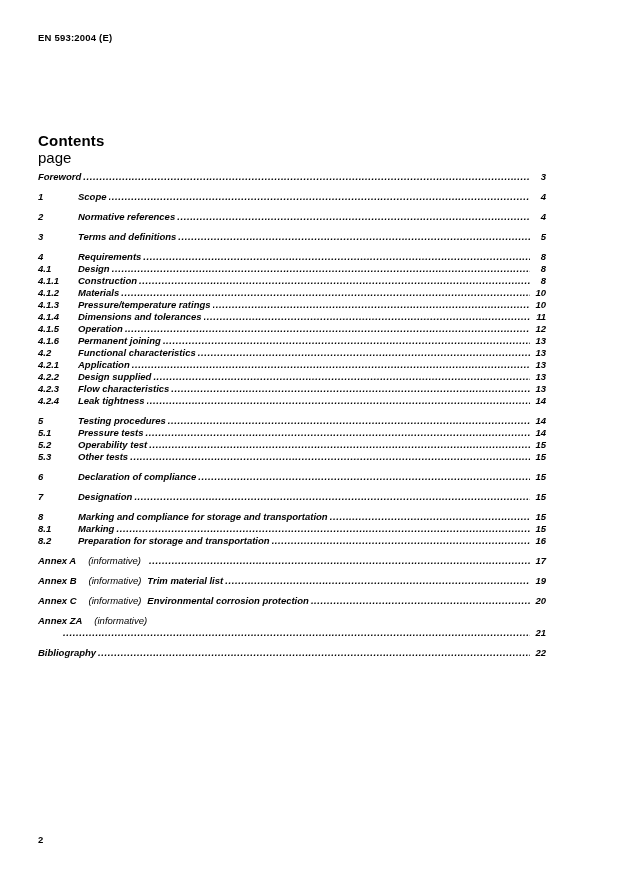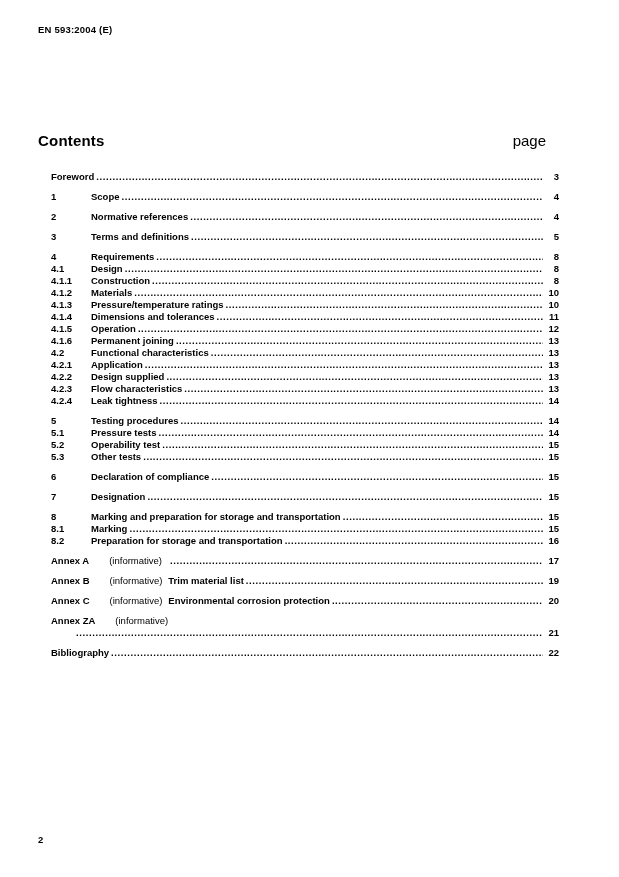--- a/index.html
+++ b/index.html
@@ -11,68 +11,70 @@
     position: relative;
     width: 619px;
     height: 877px;
     background: #ffffff;
     font-family: "Liberation Sans", "DejaVu Sans", sans-serif;
     color: #000000;
     overflow: hidden;
   }
   .doc-ref {
     position: absolute;
-    top: 24px;
+    top: 32px;
     left: 38px;
     font-size: 9.5px;
     font-weight: 700;
     letter-spacing: 0.2px;
   }
   .contents-head {
     position: absolute;
     top: 132px;
     left: 38px;
     width: 508px;
     display: flex;
     justify-content: space-between;
     align-items: baseline;
+    flex-direction: column;
   }
   .contents-title {
     font-size: 15px;
     font-weight: 700;
     margin: 0;
     letter-spacing: 0.2px;
   }
   .page-col-label {
     font-size: 15px;
     font-weight: 400;
   }
   .toc {
     position: absolute;
     top: 171px;
-    left: 51px;
+    left: 38px;
     width: 508px;
+    font-style: italic;
   }
   .toc-group { margin-top: 8px; }
   .toc-group:first-child { margin-top: 0; }
   .toc-row {
     display: flex;
     align-items: baseline;
     font-size: 9.5px;
     font-weight: 700;
     line-height: 12px;
     height: 12px;
     white-space: nowrap;
   }
   .toc-row .num { flex: 0 0 40px; }
   .toc-row .annex { flex: 0 0 auto; }
   .toc-row .qualifier {
     flex: 0 0 auto;
     font-weight: 400;
-    margin: 0 6px 0 20px;
+    margin: 0 6px 0 12px;
   }
   .toc-row .title { flex: 0 0 auto; }
   .toc-row.cont { padding-left: 23px; }
   .dots {
     flex: 1 1 auto;
     min-width: 0;
     overflow: hidden;
     white-space: nowrap;
     margin-left: 2px;
   }
@@ -256,21 +258,21 @@
         <div class="toc-row">
           <span class="num">7</span>
           <span class="title">Designation</span>
           <span class="dots"></span>
           <span class="pageno">15</span>
         </div>
       </div>
       <div class="toc-group">
         <div class="toc-row">
           <span class="num">8</span>
-          <span class="title">Marking and preparation for storage and transportation</span>
+          <span class="title">Marking and compliance for storage and transportation</span>
           <span class="dots"></span>
           <span class="pageno">15</span>
         </div>
         <div class="toc-row">
           <span class="num">8.1</span>
           <span class="title">Marking</span>
           <span class="dots"></span>
           <span class="pageno">15</span>
         </div>
         <div class="toc-row">

